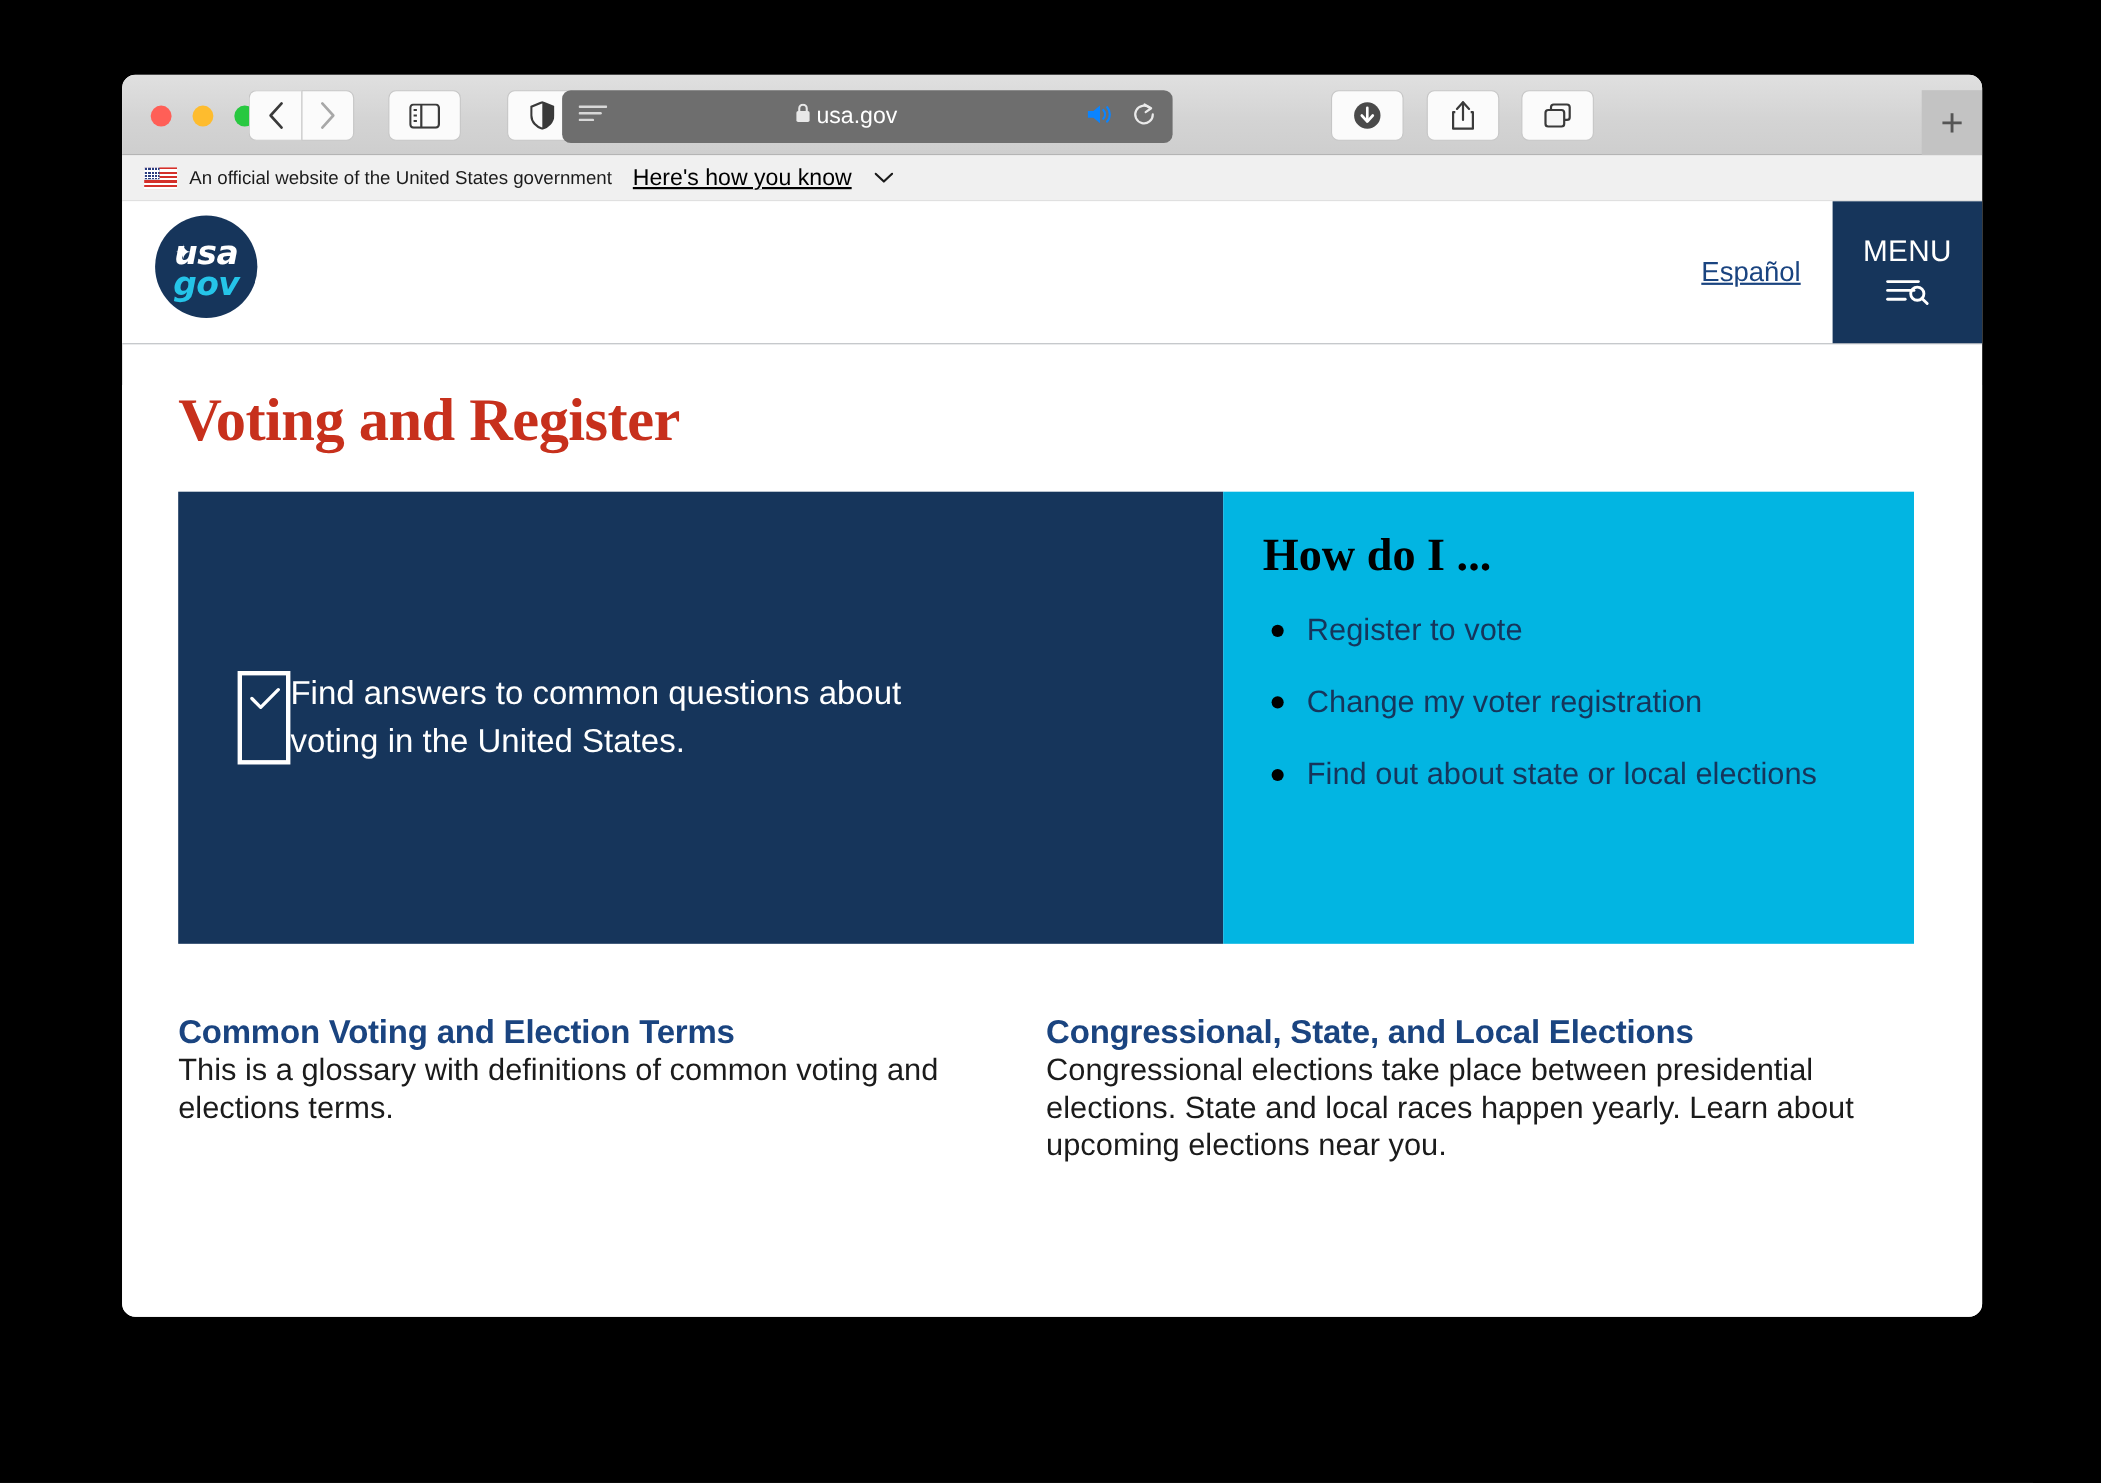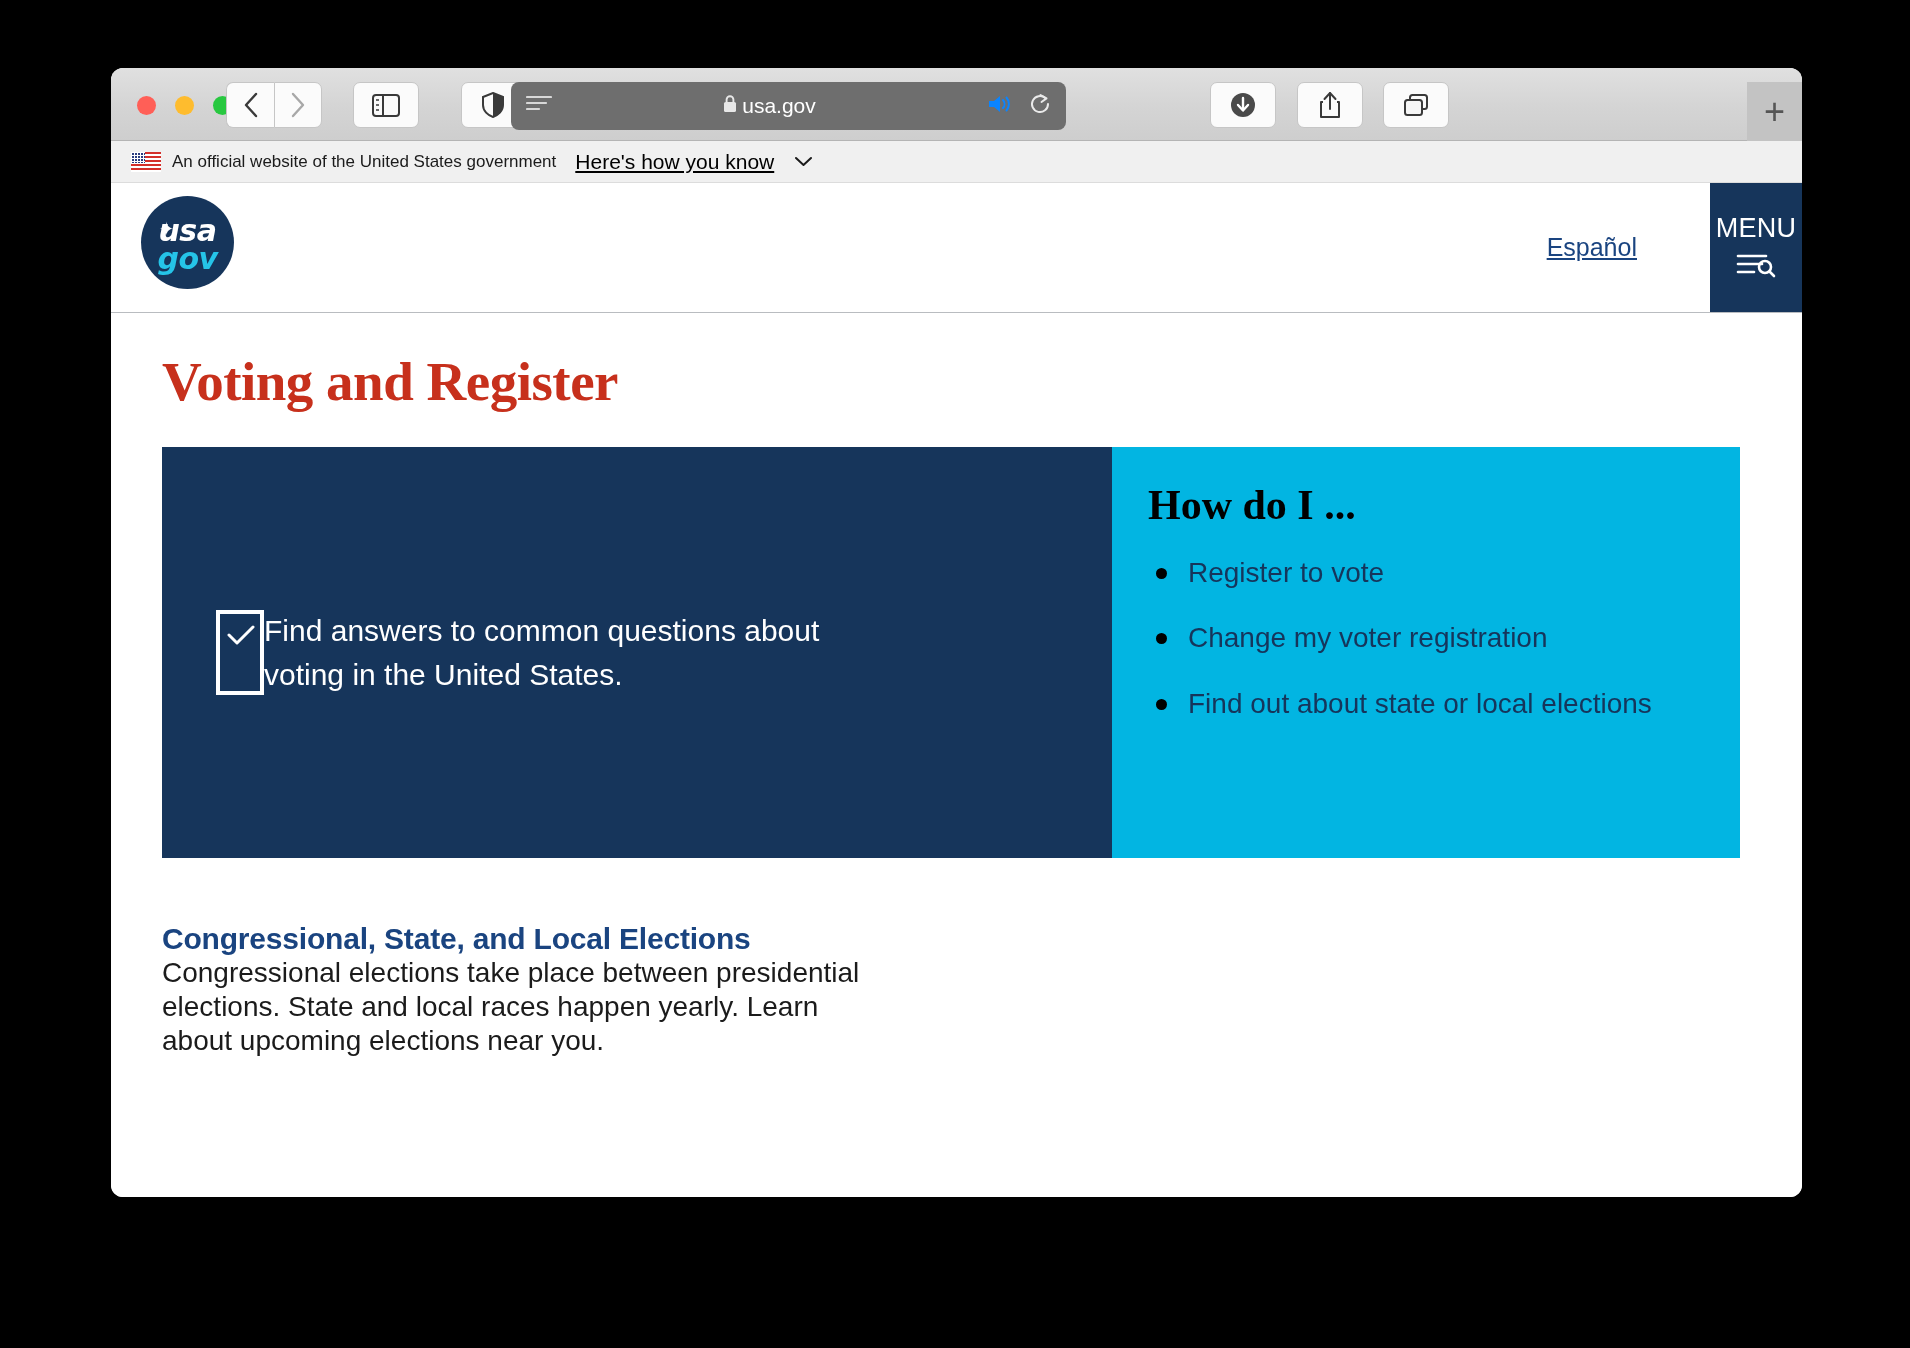--- a/index.html
+++ b/index.html
@@ -185,21 +185,21 @@
     right: 165px;
     top: 50px;
     font-size: 25px;
     color: #1a4480;
     text-decoration: underline;
   }
 
   .menu-btn {
     position: absolute;
     right: 0; top: 0;
-    width: 92px; height: 129px;
+    width: 136px; height: 129px;
     background: #16355b;
     display: flex;
     flex-direction: column;
     align-items: center;
     justify-content: center;
     gap: 8px;
     color: #ffffff;
   }
   .menu-label { font-size: 27px; letter-spacing: 0.3px; }
 
@@ -458,19 +458,23 @@
         <ul class="howdo-list">
           <li>Register to vote</li>
           <li>Change my voter registration</li>
           <li>Find out about state or local elections</li>
         </ul>
       </div>
     </div>
 
     <div class="cards">
       <div class="card">
+        <a class="card-title">Common Voting and Election Terms</a>
+        <p class="card-body">This is a glossary with definitions of common voting and elections terms.</p>
+      </div>
+      <div class="card">
         <a class="card-title">Congressional, State, and Local Elections</a>
         <p class="card-body">Congressional elections take place between presidential elections. State and local races happen yearly. Learn about upcoming elections near you.</p>
       </div>
     </div>
 
   </div>
 </div>
 
 </body></html>

